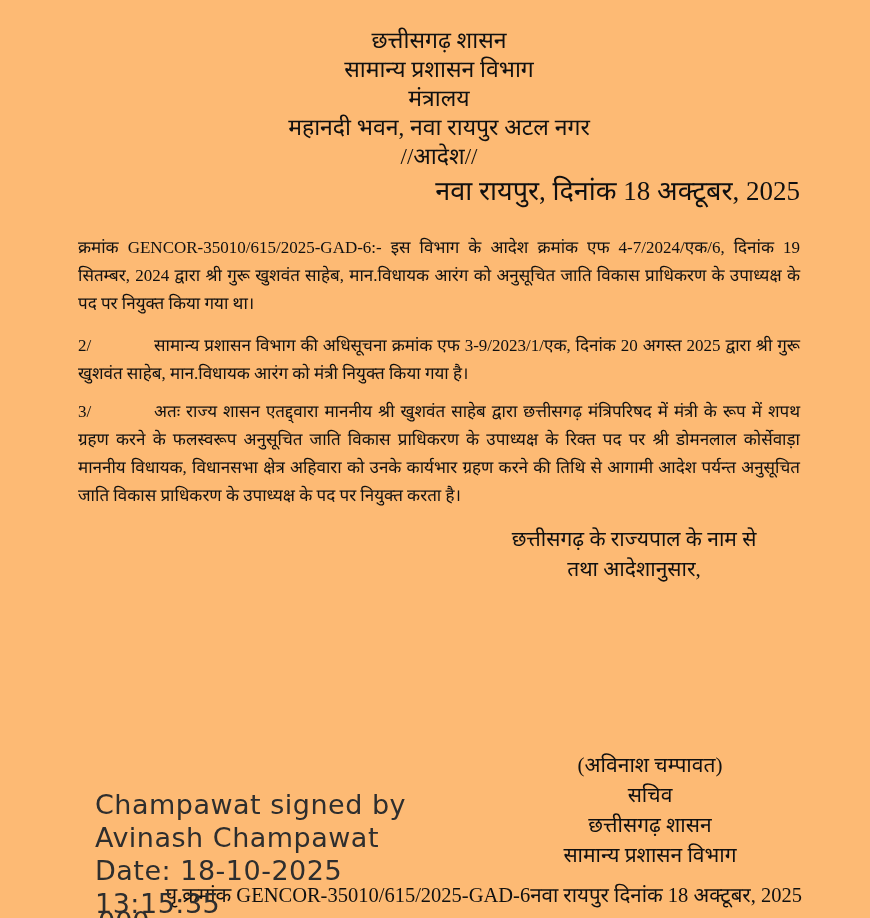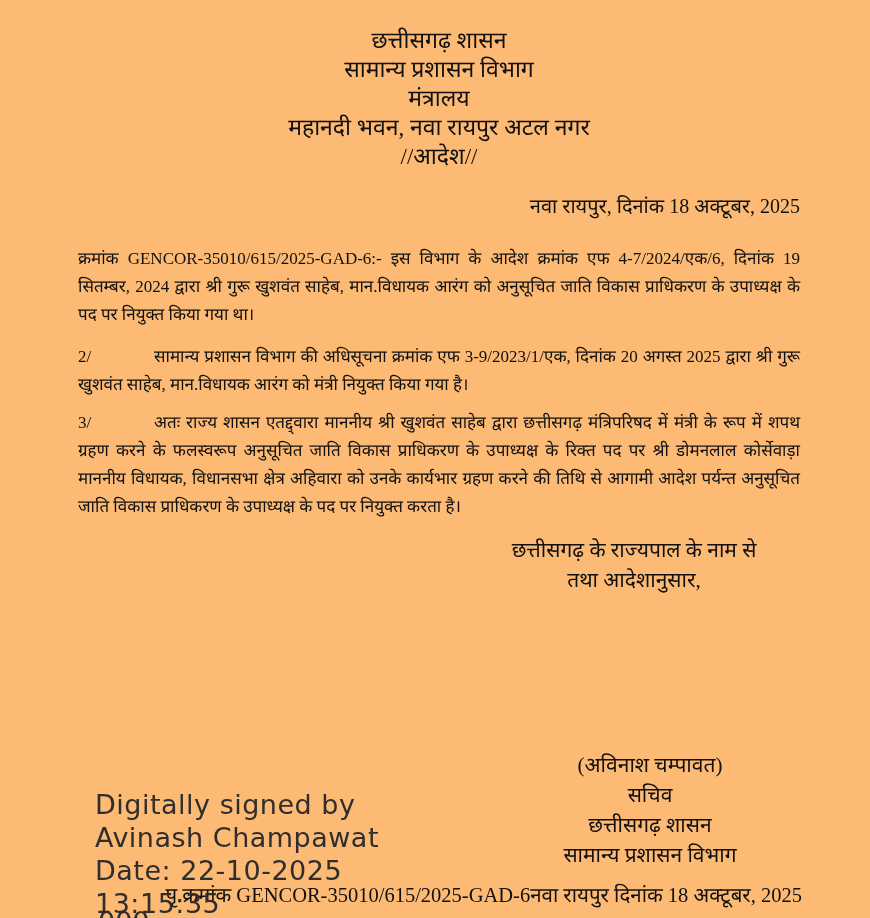--- a/index.html
+++ b/index.html
@@ -16,22 +16,21 @@
     overflow: hidden;
   }
   .doc-header {
     text-align: center;
     font-size: 23px;
     line-height: 29px;
   }
   .doc-header .hline { white-space: pre; }
   .date-line {
     text-align: right;
-    font-size: 20px;
-    margin-top: 21px;
+    font-size: 27px;
   }
   .para {
     font-size: 17px;
     line-height: 28px;
     text-align: justify;
   }
   .para-opening { margin-top: 26px; }
   .para-2 { margin-top: 14px; }
   .para-3 { margin-top: 10px; }
   .pnum { display: inline-block; width: 76px; }
@@ -105,23 +104,23 @@
   <p class="para para-2"><span class="pnum">2/</span><span>सामान्य प्रशासन विभाग की अधिसूचना क्रमांक एफ 3-9/2023/1/एक, दिनांक 20 अगस्त 2025 द्वारा श्री गुरू खुशवंत साहेब, मान.विधायक आरंग को मंत्री नियुक्त किया गया है।</span></p>
 
   <p class="para para-3"><span class="pnum">3/</span><span>अतः राज्य शासन एतद्द्वारा माननीय श्री खुशवंत साहेब द्वारा छत्तीसगढ़ मंत्रिपरिषद में मंत्री के रूप में शपथ ग्रहण करने के फलस्वरूप अनुसूचित जाति विकास प्राधिकरण के उपाध्यक्ष के रिक्त पद पर श्री डोमनलाल कोर्सेवाड़ा माननीय विधायक, विधानसभा क्षेत्र अहिवारा को उनके कार्यभार ग्रहण करने की तिथि से आगामी आदेश पर्यन्त अनुसूचित जाति विकास प्राधिकरण के उपाध्यक्ष के पद पर नियुक्त करता है।</span></p>
 
   <div class="authority">
     <div>छत्तीसगढ़ के राज्यपाल के नाम से</div>
     <div>तथा आदेशानुसार,</div>
   </div>
 
   <div class="digital-sig">
-    <div>Digitally signed by</div>
+    <div>Champawat signed by</div>
     <div>Avinash Champawat</div>
-    <div>Date: 22-10-2025</div>
+    <div>Date: 18-10-2025</div>
     <div>13:15:35</div>
   </div>
 
   <div class="signatory">
     <div>(अविनाश चम्पावत)</div>
     <div>सचिव</div>
     <div>छत्तीसगढ़ शासन</div>
     <div>सामान्य प्रशासन विभाग</div>
   </div>
 

